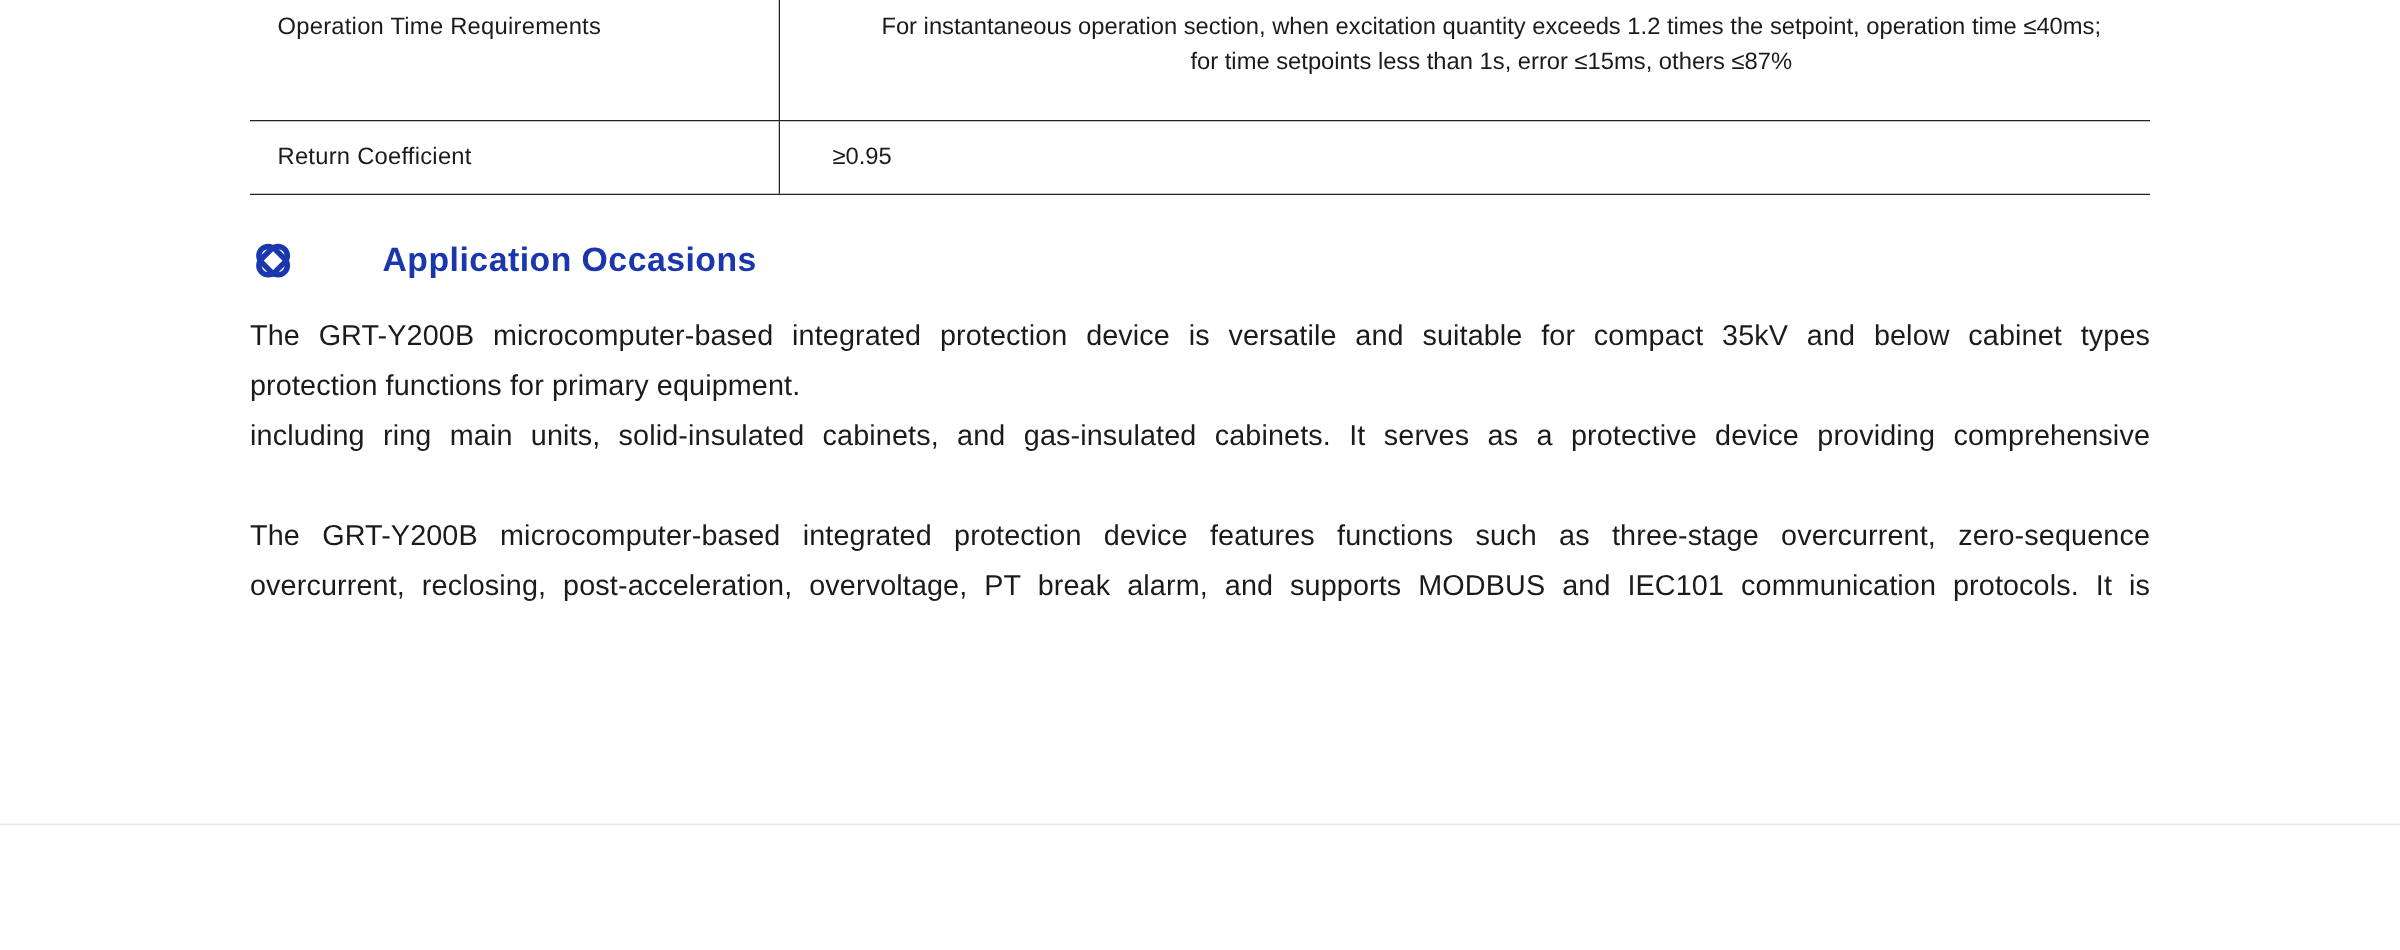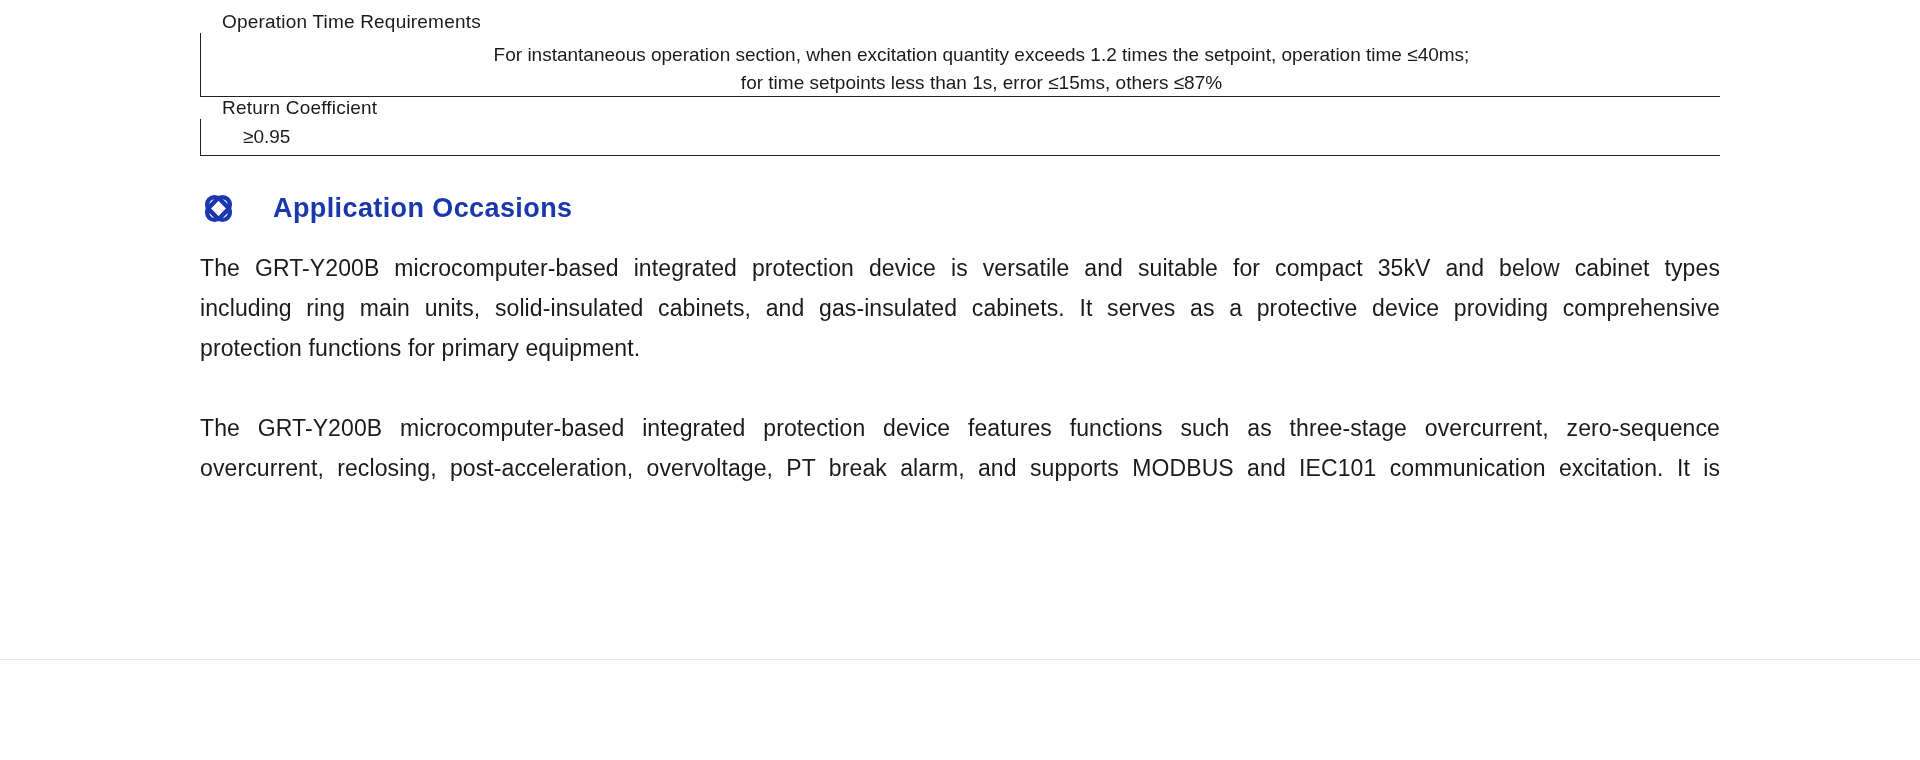--- a/index.html
+++ b/index.html
@@ -23,21 +23,20 @@
     left: 200px;
     top: 0;
     width: 1520px;
   }
 
   
   .spec-table { width: 1520px; }
   .trow {
     display: flex;
     border-bottom: 1.5px solid #222222;
-    flex-direction: column;
   }
   .cell {
     display: flex;
     flex-direction: column;
     box-sizing: border-box;
   }
   .cell-label {
     width: 423px;
     padding-left: 22px;
     font-size: 19px;
@@ -56,20 +55,21 @@
   .trow:nth-child(2) { height: 58px; }
   .trow:nth-child(2) .cell { justify-content: center; }
   .vline { white-space: nowrap; }
 
   
   .section-header {
     display: flex;
     align-items: center;
     margin-top: 33px;
     height: 38px;
+    gap: 33px;
   }
   .section-icon {
     width: 37px;
     height: 37px;
     flex: 0 0 auto;
   }
   .section-title {
     margin-left: 36px;
     font-size: 27px;
     font-weight: bold;
@@ -134,25 +134,25 @@
         <rect x="5.5" y="11" width="26" height="15" rx="7.5" stroke="#1a37ae" stroke-width="4.4" fill="none" transform="rotate(45 18.5 18.5)"></rect>
         <rect x="5.5" y="11" width="26" height="15" rx="7.5" stroke="#1a37ae" stroke-width="4.4" fill="none" transform="rotate(-45 18.5 18.5)"></rect>
       </svg>
       <div class="section-title" style="color:#1a37ae;">Application Occasions</div>
     </div>
 
     <div class="paragraphs">
 
     <div class="para">
           <div class="pline">The GRT-Y200B microcomputer-based integrated protection device is versatile and suitable for compact 35kV and below cabinet types</div>
+          <div class="pline last">protection functions for primary equipment.</div>
           <div class="pline">including ring main units, solid-insulated cabinets, and gas-insulated cabinets. It serves as a protective device providing comprehensive</div>
-          <div class="pline last">protection functions for primary equipment.</div>
         </div>
         <div class="para">
           <div class="pline">The GRT-Y200B microcomputer-based integrated protection device features functions such as three-stage overcurrent, zero-sequence</div>
-          <div class="pline">overcurrent, reclosing, post-acceleration, overvoltage, PT break alarm, and supports MODBUS and IEC101 communication excitation. It is</div>
+          <div class="pline">overcurrent, reclosing, post-acceleration, overvoltage, PT break alarm, and supports MODBUS and IEC101 communication protocols. It is</div>
         </div>
       </div>
 
   </div>
 
   <div class="page-divider"></div>
 </div>
 
 </body></html>

